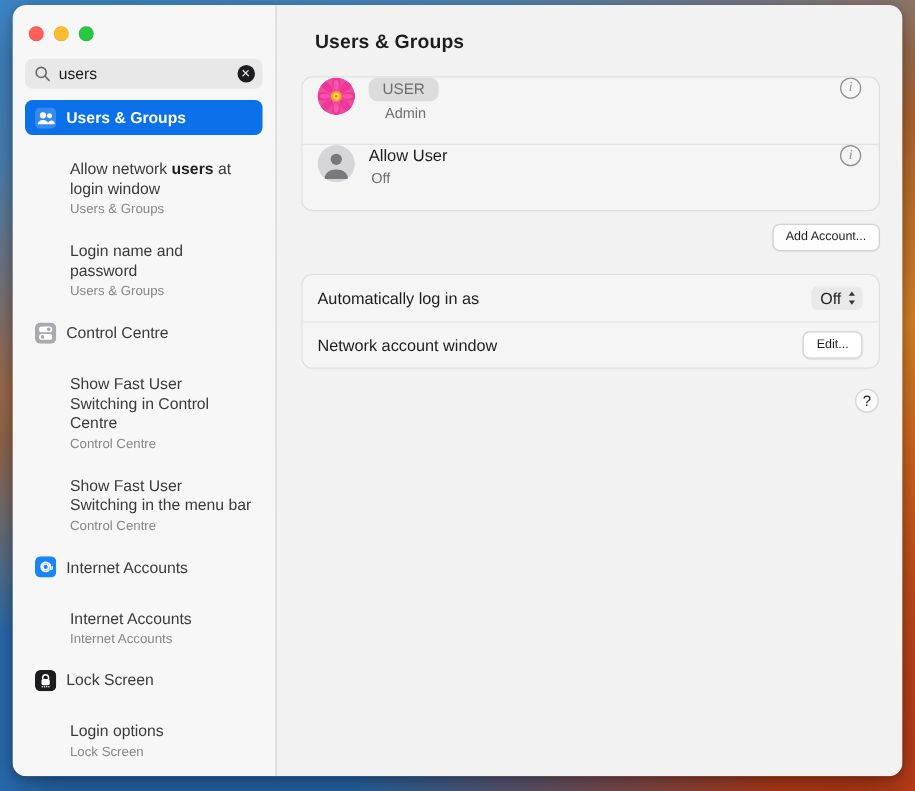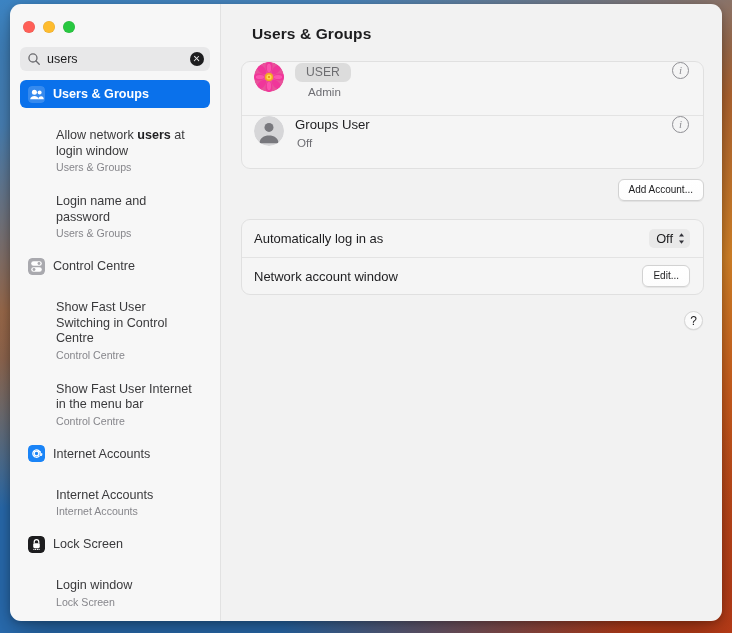--- a/index.html
+++ b/index.html
@@ -309,21 +309,21 @@
           <circle cx="6.0" cy="11.5" r="1.45" fill="#a9a9ae"></circle>
         </svg>
         <span class="pane-label">Control Centre</span>
       </div>
 
       <div class="result-item">
         <div class="result-title"><span>Show Fast User Switching in Control Centre</span></div>
         <div class="result-sub">Control Centre</div>
       </div>
       <div class="result-item">
-        <div class="result-title"><span>Show Fast User Internet in the menu bar</span></div>
+        <div class="result-title"><span>Show Fast User Switching in the menu bar</span></div>
         <div class="result-sub">Control Centre</div>
       </div>
 
       <div class="group-gap"></div>
 
       <div class="pane-row">
         <svg class="pane-ico" viewBox="0 0 17 17">
           <rect width="17" height="17" rx="4.2" fill="#1a84f7"></rect>
           <circle cx="8.5" cy="8.5" r="2.3" fill="none" stroke="#ffffff" stroke-width="1.25"></circle>
           <path d="M12.2 8.5a3.7 3.7 0 10-1.0 2.6M12.2 6.6v3.1c0 1.0 1.5 1.0 1.5 0V8.5" fill="none" stroke="#ffffff" stroke-width="1.25" stroke-linecap="round"></path>
@@ -345,21 +345,21 @@
           <rect x="5.2" y="7.2" width="6.6" height="5.0" rx="1.4" fill="#ffffff"></rect>
           <circle cx="5.9" cy="13.4" r="0.6" fill="#ffffff"></circle>
           <circle cx="7.6" cy="13.4" r="0.6" fill="#ffffff"></circle>
           <circle cx="9.4" cy="13.4" r="0.6" fill="#ffffff"></circle>
           <circle cx="11.1" cy="13.4" r="0.6" fill="#ffffff"></circle>
         </svg>
         <span class="pane-label">Lock Screen</span>
       </div>
 
       <div class="result-item">
-        <div class="result-title"><span>Login window</span></div>
+        <div class="result-title"><span>Login options</span></div>
         <div class="result-sub">Lock Screen</div>
       </div>
 
     </div>
   </div>
 
   <div id="content">
 
     <div class="page-title">Users &amp; Groups</div>
 
@@ -402,21 +402,21 @@
         <div class="info-btn">i</div>
       </div>
 
       <div class="user-row">
         <svg class="avatar" viewBox="0 0 30 30">
           <circle cx="15" cy="15" r="15" fill="#d6d6d8"></circle>
           <circle cx="15" cy="11.4" r="4.5" fill="#78787d"></circle>
           <path d="M5.6 27.2c0-5.0 4.3-7.6 9.4-7.6s9.4 2.6 9.4 7.6z" fill="#78787d"></path>
         </svg>
         <div class="user-texts">
-          <div class="user-name-plain">Groups User</div>
+          <div class="user-name-plain">Allow User</div>
           <div class="user-status">Off</div>
         </div>
         <div class="info-btn">i</div>
       </div>
 
     </div>
 
     <div class="btn-row">
       <button class="btn">Add Account...</button>
     </div>

